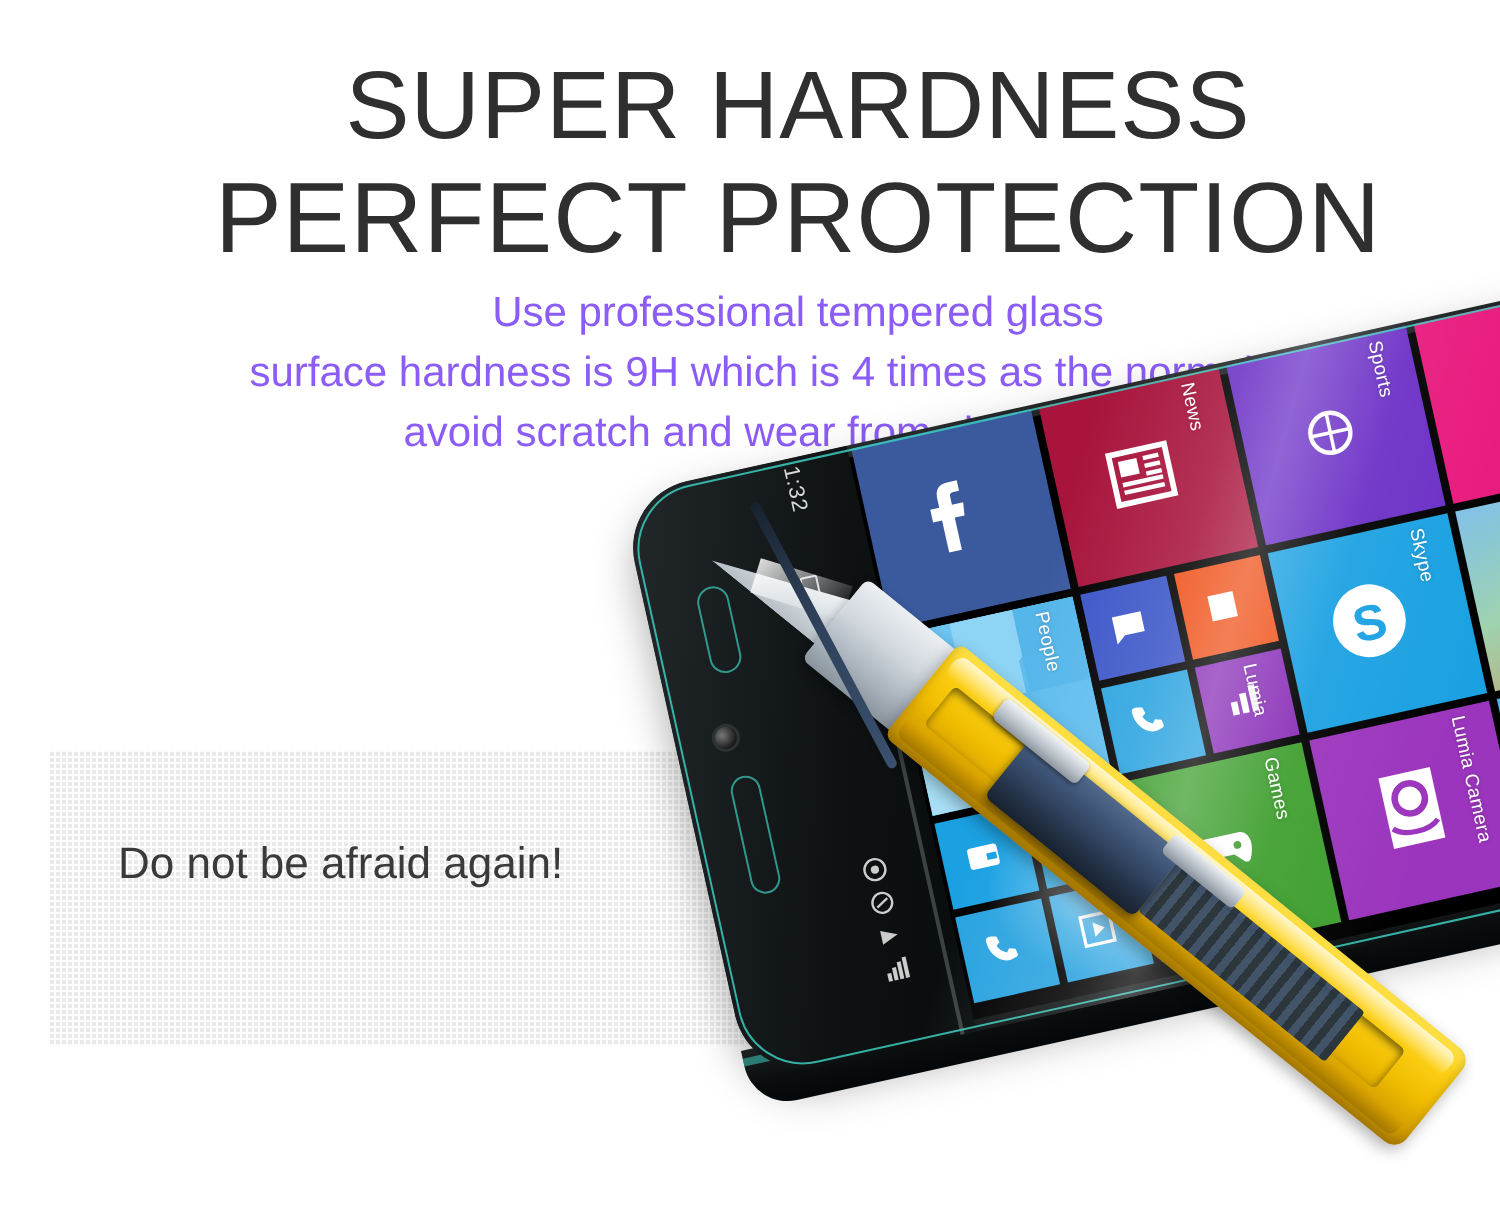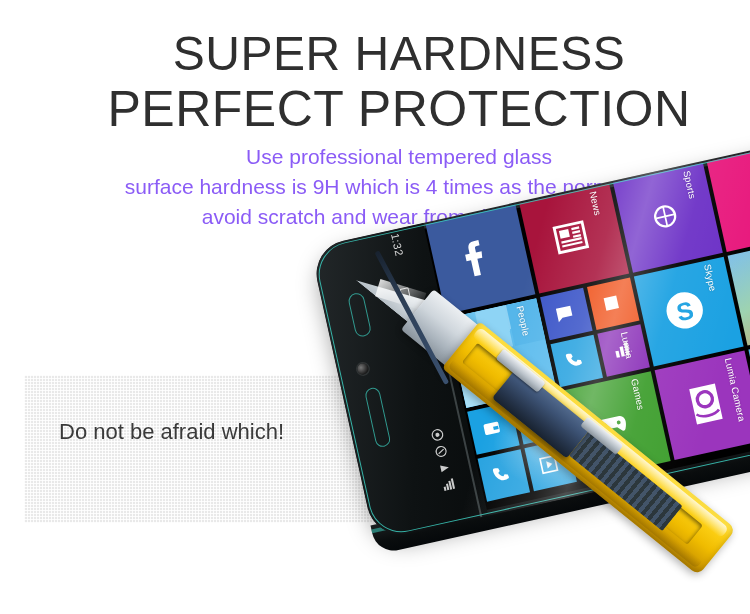--- a/index.html
+++ b/index.html
@@ -231,21 +231,21 @@
   </div>
 
   <div class="subs">
     <div class="s-line">Use professional tempered glass</div>
     <div class="s-line">surface hardness is 9H which is 4 times as the normal PET</div>
     <div class="s-line">avoid scratch and wear from sharp articles</div>
   </div>
 
   <div class="grey-panel"></div>
   <div class="grey-text">
-    <div class="g-line">Do not be afraid which!</div>
+    <div class="g-line">Do not be afraid again!</div>
   </div>
 
   <div id="phone">
     <div class="phone-body">
 
       <div class="screen"></div>
 
       <div class="tiles">
           <div class="tile" style="left: 0px; top: 0px; width: 92px; height: 92px; background: rgb(59, 90, 158);">
             <span class="ico" style="left: 50%; top: 48%; transform: translate(-58%, -50%);">

